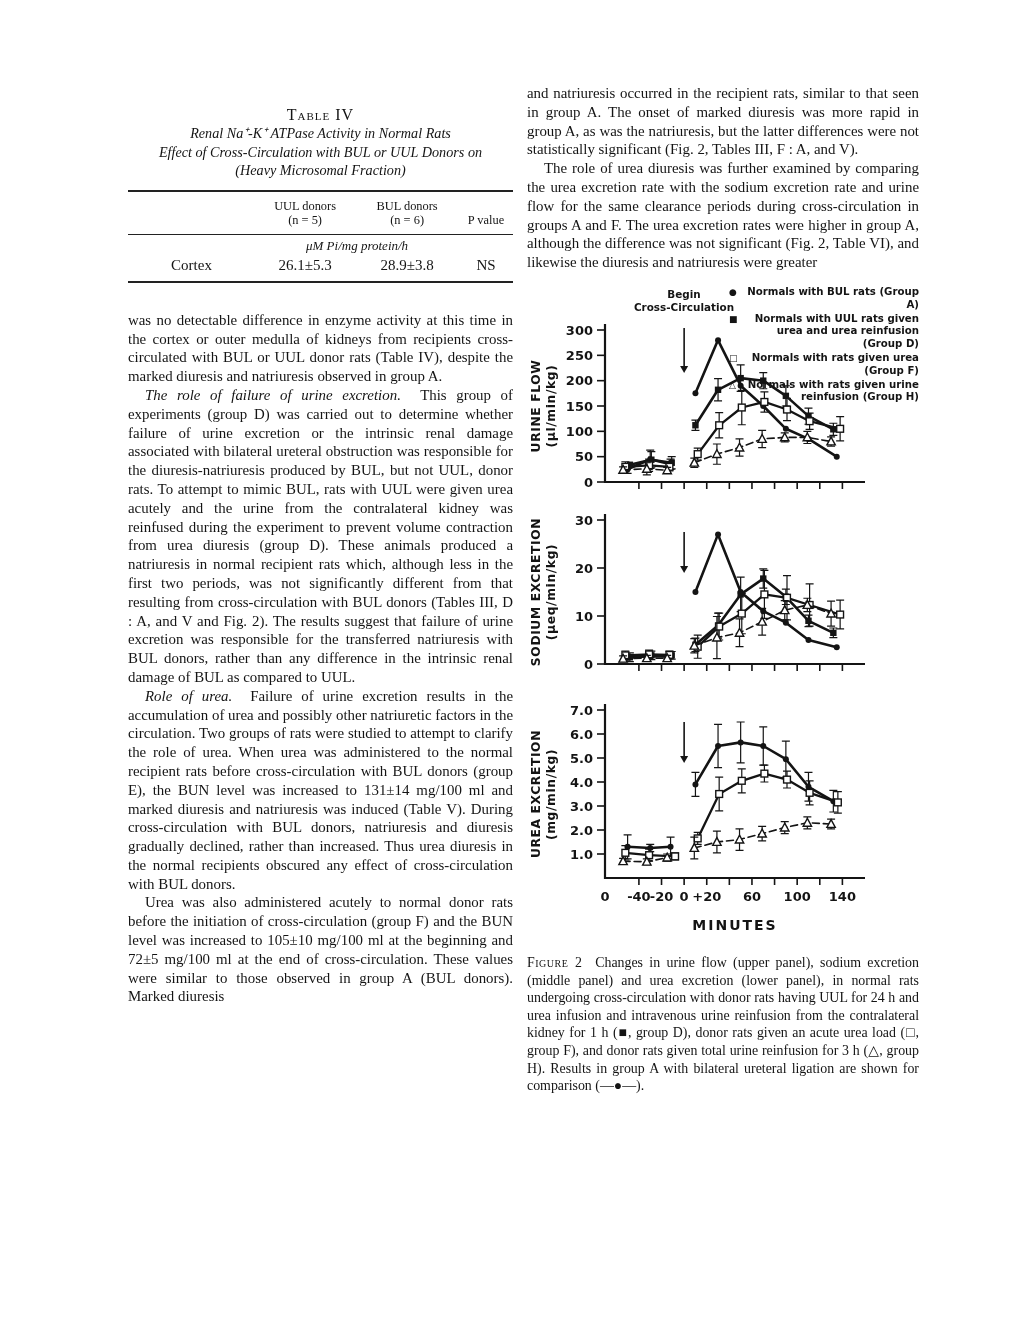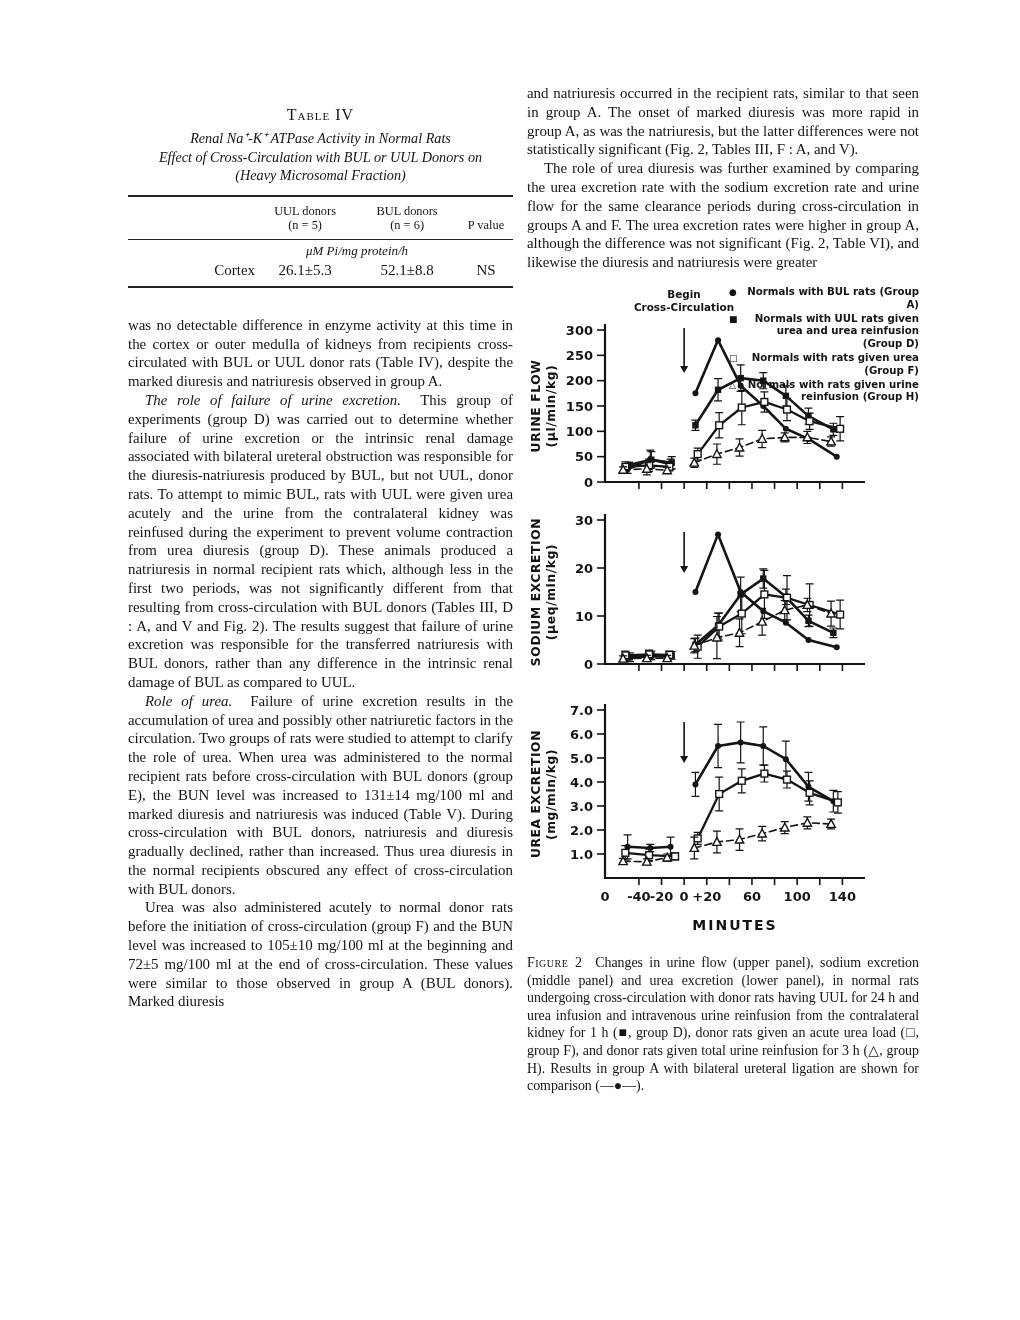--- a/index.html
+++ b/index.html
@@ -10,29 +10,29 @@
   }
   .cols{display:flex;}
   .col.left{width:385px;margin-right:14px;}
   .col.right{width:392px;}
   .body-text{margin:0;text-align:justify;font-size:14.9px;line-height:18.8px;}
   .indent{text-indent:17px;}
   .lead-italic{font-style:italic;}
 
   
   .table4{margin-top:22px;margin-bottom:28px;}
-  .t4-title{text-align:center;font-variant:small-caps;font-size:16px;letter-spacing:1px;margin-bottom:5px;}
+  .t4-title{text-align:center;font-variant:small-caps;font-size:16px;letter-spacing:1px;}
   .t4-sub{text-align:center;font-style:italic;font-size:14.2px;line-height:18.6px;}
   .t4-table{width:100%;border-collapse:collapse;margin-top:10px;
     border-top:2.5px solid #222;border-bottom:2.5px solid #222;}
   .t4-table .hdr td{font-size:12.4px;line-height:14.5px;text-align:center;vertical-align:bottom;
     padding:7px 0 6px 0;border-bottom:1.8px solid #222;}
   .t4-table .unit td{font-style:italic;font-size:13px;text-align:center;padding:3px 0 1px 0;}
   .t4-table .datarow td{font-size:15px;padding:2px 0;}
-  .t4-table .rowlabel{text-align:right;padding-left:4px;}
+  .t4-table .rowlabel{text-align:center;padding-left:4px;}
   .t4-table .val{text-align:center;}
   .c-label{width:33%;} .c-uul{width:26%;font-family:Liberation Serif, serif;} .c-bul{width:27%;} .c-p{width:14%;}
   .t4-table .datarow:last-child td{padding-bottom:7px;}
 
   
   .footer{margin-top:18px;font-size:15.5px;}
   .footer .authors{font-style:italic;margin-left:62px;}
 
   
   .figure{position:relative;margin-top:14px;}
@@ -90,21 +90,21 @@
             </td>
           </tr>
           <tr class="unit">
             <td></td>
             <td colspan="2">μM Pi/mg protein/h</td>
             <td></td>
           </tr>
           <tr class="datarow">
             <td class="rowlabel">Cortex</td>
             <td class="val">26.1±5.3</td>
-            <td class="val">52.1±8.8</td>
+            <td class="val">28.9±3.8</td>
             <td class="val">NS</td>
           </tr>
         </tbody>
           </table>
       </section>
 
       <p class="body-text">was no detectable difference in enzyme activity at this time in the cortex or outer medulla of kidneys from recipients cross-circulated with BUL or UUL donor rats (Table IV), despite the marked diuresis and natriuresis observed in group A.</p>
       <p class="body-text indent"><em class="lead-italic">The role of failure of urine excretion.</em>&nbsp;&nbsp;<span>This group of experiments (group D) was carried out to determine whether failure of urine excretion or the intrinsic renal damage associated with bilateral ureteral obstruction was responsible for the diuresis-natriuresis produced by BUL, but not UUL, donor rats. To attempt to mimic BUL, rats with UUL were given urea acutely and the urine from the contralateral kidney was reinfused during the experiment to prevent volume contraction from urea diuresis (group D). These animals produced a natriuresis in normal recipient rats which, although less in the first two periods, was not significantly different from that resulting from cross-circulation with BUL donors (Tables III, D : A, and V and Fig. 2). The results suggest that failure of urine excretion was responsible for the transferred natriuresis with BUL donors, rather than any difference in the intrinsic renal damage of BUL as compared to UUL.</span></p>
       <p class="body-text indent"><em class="lead-italic">Role of urea.</em>&nbsp;&nbsp;<span>Failure of urine excretion results in the accumulation of urea and possibly other natriuretic factors in the circulation. Two groups of rats were studied to attempt to clarify the role of urea. When urea was administered to the normal recipient rats before cross-circulation with BUL donors (group E), the BUN level was increased to 131±14 mg/100 ml and marked diuresis and natriuresis was induced (Table V). During cross-circulation with BUL donors, natriuresis and diuresis gradually declined, rather than increased. Thus urea diuresis in the normal recipients obscured any effect of cross-circulation with BUL donors.</span></p>
       <p class="body-text indent">Urea was also administered acutely to normal donor rats before the initiation of cross-circulation (group F) and the BUN level was increased to 105±10 mg/100 ml at the beginning and 72±5 mg/100 ml at the end of cross-circulation. These values were similar to those observed in group A (BUL donors). Marked diuresis</p>

